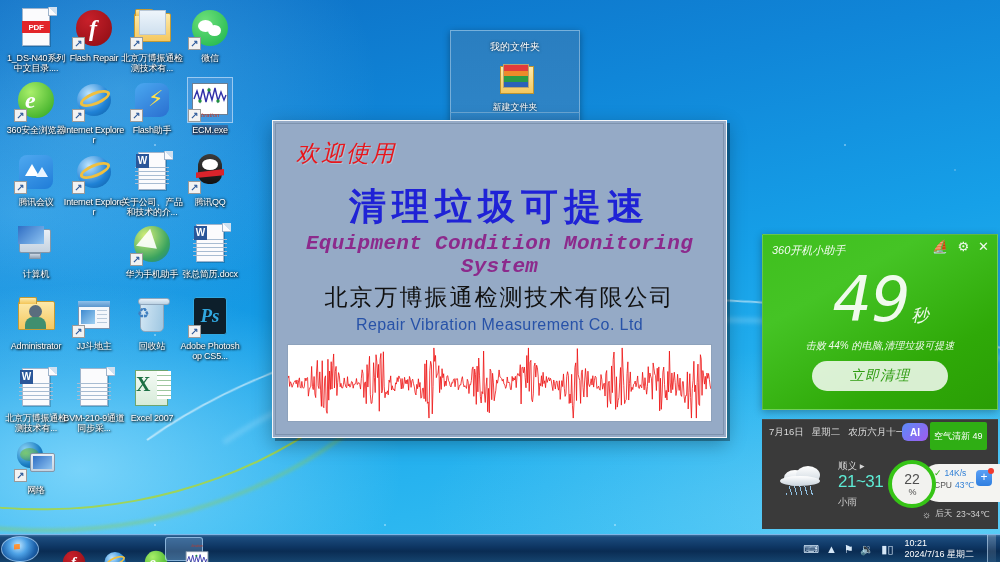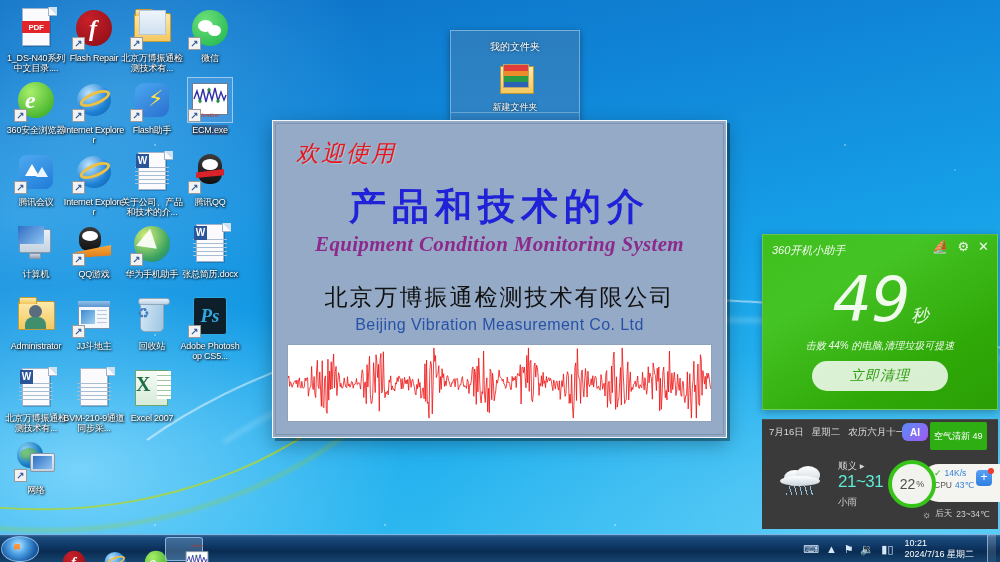--- a/index.html
+++ b/index.html
@@ -153,21 +153,21 @@
     font-style:italic; font-weight:normal; font-size:23px; color:#e8171c;
     letter-spacing:2px; text-shadow:1px 1px 0 rgba(255,255,255,.25);
   }
   #main-title{
     position:absolute; left:0; right:0; top:58px; text-align:center;
     font-family:"DejaVu Serif","Liberation Serif",serif;
     font-size:37px; font-weight:bold; color:#1f22d6; letter-spacing:6px;
   }
   #sub-title{
     position:absolute; left:0; right:0; top:108px; text-align:center;
-    font-family:Liberation Serif, serif;
+    font-family:Liberation Mono, monospace;
     font-style:italic; font-weight:bold; font-size:21px; color:#8c2a8c;
     letter-spacing:.3px;
   }
   #company-cn{
     position:absolute; left:0; right:0; top:158px; text-align:center;
     font-family:"DejaVu Serif","Liberation Serif",serif;
     font-size:23px; color:#111111; letter-spacing:2px;
   }
   #company-en{
     position:absolute; left:0; right:0; top:192px; text-align:center;
@@ -224,21 +224,21 @@
   }
   #wx-cloud{ position:absolute; left:18px; top:44px; width:46px; height:30px;}
   .cld{ position:absolute; border-radius:50%; background:linear-gradient(#ffffff,#c9d3dc);}
   #wx-city{ position:absolute; left:76px; top:40px; font-size:9.5px; color:#d8d8d8;}
   #wx-temp{ position:absolute; left:76px; top:52px; font-size:17px; color:#5eead4; letter-spacing:-.5px;}
   #wx-cond{ position:absolute; left:76px; top:76px; font-size:9.5px; color:#d0d0d0;}
   #cpu-ring{
     position:absolute; left:126px; top:40px; width:48px; height:48px; border-radius:50%;
     background:#f2f2ef; border:4px solid #36c416;
     display:flex; align-items:center; justify-content:center;
-    color:#4f4f4f; font-size:14px;
+    color:#4f4f4f; font-size:14px;flex-direction:column;
   }
   #cpu-ring .pct{ font-size:9px; margin-left:1px;}
   #sys-pill{
     position:absolute; left:158px; top:44px; width:80px; height:38px; border-radius:19px 0 0 19px;
     background:#f4f4f1; padding:3px 4px 0 14px;
   }
   .sys-row{ font-size:8.5px; color:#555; display:flex; align-items:center; gap:3px; line-height:12px;}
   .sys-row .tick{ color:#2faa14; font-size:9px;}
   .sys-val{ color:#2f7fd6;}
   #plus-btn{
@@ -430,31 +430,20 @@
     <div class="dicon" style="left: 5px; top: 221px;">
       <div class="art-wrap">
         <div class="art">
           <div class="monitor"></div>
           <div class="monitor-screen"></div>
           <div class="monitor-base"></div>
         </div>
       </div>
       <div class="lbl">计算机</div>
     </div>
-    <div class="dicon" style="left: 63px; top: 221px;">
-      <div class="art-wrap">
-        <div class="art">
-          <div style="position:absolute;left:6px;top:4px;width:22px;height:24px;border-radius:11px 11px 9px 9px;background:linear-gradient(#3a3a3a,#121212)"></div>
-          <div style="position:absolute;left:9px;top:8px;width:16px;height:10px;border-radius:50%;background:#fff"></div>
-          <div style="position:absolute;left:2px;top:22px;width:36px;height:13px;background:linear-gradient(#f7a93c,#e07a18);clip-path:polygon(0 55%,100% 0,100% 80%,0 100%)"></div>
-          <div class="shortcut-arrow"></div>
-        </div>
-      </div>
-      <div class="lbl">QQ游戏</div>
-    </div>
     <div class="dicon" style="left: 121px; top: 221px;">
       <div class="art-wrap">
         <div class="art">
           <div class="circ" style="background:radial-gradient(circle at 32% 28%,#d7f07a,#3aa35e 65%,#1b7b9a)"></div>
           <div style="position:absolute;left:8px;top:11px;width:0;height:0;border-left:11px solid transparent;border-right:11px solid transparent;border-bottom:18px solid rgba(255,255,255,.9);transform:rotate(130deg)"></div>
           <div class="shortcut-arrow"></div>
         </div>
       </div>
       <div class="lbl">华为手机助手</div>
     </div>
@@ -561,24 +550,24 @@
         <div class="colorfolder-bars"></div>
     </div>
     <div class="fp-lbl">新建文件夹</div>
   </div>
 </div>
 <div id="folder-panel-strip"></div>
 
 <div id="splash">
   <div id="splash-inner">
     <div id="welcome">欢迎使用</div>
-    <div id="main-title">产品和技术的介</div>
+    <div id="main-title">清理垃圾可提速</div>
     <div id="sub-title">Equipment Condition Monitoring System</div>
     <div id="company-cn">北京万博振通检测技术有限公司</div>
-    <div id="company-en">Beijing Vibration Measurement Co. Ltd</div>
+    <div id="company-en">Repair Vibration Measurement Co. Ltd</div>
     <div id="wave-box">
       <svg id="wave-svg" viewBox="0 0 520 78" preserveAspectRatio="none">
           <polyline points="0.00,33.97 1.00,31.76 2.00,42.52 3.01,37.73 4.01,39.39 5.01,43.39 6.01,41.19 7.01,38.61 8.02,37.87 9.02,36.46 10.02,39.87 11.02,35.88 12.02,43.51 13.03,36.77 14.03,33.72 15.03,43.42 16.03,44.27 17.03,37.38 18.03,43.44 19.04,44.42 20.04,42.89 21.04,33.96 22.04,36.85 23.04,34.01 24.05,33.42 25.05,52.49 26.05,45.93 27.05,43.83 28.05,42.27 29.06,21.99 30.06,42.57 31.06,45.78 32.06,32.35 33.06,50.28 34.07,53.97 35.07,27.66 36.07,15.76 37.07,41.86 38.07,44.71 39.08,27.57 40.08,46.29 41.08,63.01 42.08,16.14 43.08,62.63 44.08,64.35 45.09,34.10 46.09,31.65 47.09,66.95 48.09,70.12 49.09,14.63 50.10,56.62 51.10,26.69 52.10,45.66 53.10,17.15 54.10,45.25 55.11,20.84 56.11,9.20 57.11,44.16 58.11,27.31 59.11,21.96 60.12,51.90 61.12,38.20 62.12,28.33 63.12,31.46 64.12,42.87 65.13,39.32 66.13,44.14 67.13,44.17 68.13,40.79 69.13,33.81 70.13,39.87 71.14,43.02 72.14,43.90 73.14,32.51 74.14,42.06 75.14,39.93 76.15,43.29 77.15,41.33 78.15,37.40 79.15,38.12 80.15,44.33 81.16,40.13 82.16,40.27 83.16,39.74 84.16,34.39 85.16,40.62 86.17,39.17 87.17,38.56 88.17,40.47 89.17,45.26 90.17,34.14 91.18,25.45 92.18,29.21 93.18,53.89 94.18,39.02 95.18,37.82 96.18,60.28 97.19,20.16 98.19,43.14 99.19,27.75 100.19,11.55 101.19,50.60 102.20,59.99 103.20,59.68 104.20,50.06 105.20,18.18 106.20,33.20 107.21,48.86 108.21,9.99 109.21,17.46 110.21,33.55 111.21,19.93 112.22,67.98 113.22,14.77 114.22,8.72 115.22,49.21 116.22,46.50 117.23,6.95 118.23,42.22 119.23,54.15 120.23,48.44 121.23,49.90 122.24,47.04 123.24,51.22 124.24,36.03 125.24,38.36 126.24,31.68 127.24,46.23 128.25,41.84 129.25,45.85 130.25,45.07 131.25,47.21 132.25,38.78 133.26,40.13 134.26,33.43 135.26,37.64 136.26,31.75 137.26,33.64 138.27,35.41 139.27,45.15 140.27,34.41 141.27,44.69 142.27,41.13 143.28,33.14 144.28,39.54 145.28,35.97 146.28,40.00 147.28,35.33 148.29,46.45 149.29,32.27 150.29,35.11 151.29,43.47 152.29,36.74 153.29,35.10 154.30,39.78 155.30,42.92 156.30,49.11 157.30,51.29 158.30,40.40 159.31,44.82 160.31,34.70 161.31,43.17 162.31,38.47 163.31,54.58 164.32,53.84 165.32,44.60 166.32,44.17 167.32,55.16 168.32,19.30 169.33,57.95 170.33,15.52 171.33,59.87 172.33,58.41 173.33,75.00 174.34,26.28 175.34,16.77 176.34,20.42 177.34,70.71 178.34,42.45 179.34,3.00 180.35,16.79 181.35,10.73 182.35,33.47 183.35,30.12 184.35,29.41 185.36,21.21 186.36,48.94 187.36,32.38 188.36,45.60 189.36,24.32 190.37,33.53 191.37,29.48 192.37,42.53 193.37,37.01 194.37,41.80 195.38,32.07 196.38,31.50 197.38,36.67 198.38,38.02 199.38,42.04 200.39,43.07 201.39,38.38 202.39,39.15 203.39,35.54 204.39,34.59 205.39,42.88 206.40,34.48 207.40,35.12 208.40,34.62 209.40,45.91 210.40,42.85 211.41,40.82 212.41,40.94 213.41,35.22 214.41,32.51 215.41,39.22 216.42,43.12 217.42,41.72 218.42,42.63 219.42,44.60 220.42,35.19 221.43,37.55 222.43,49.84 223.43,40.32 224.43,40.86 225.43,36.46 226.44,24.57 227.44,22.47 228.44,52.70 229.44,24.64 230.44,30.07 231.45,60.95 232.45,21.69 233.45,48.07 234.45,13.36 235.45,31.68 236.45,52.63 237.46,59.54 238.46,47.86 239.46,49.99 240.46,6.19 241.46,49.31 242.47,58.95 243.47,42.55 244.47,33.68 245.47,68.45 246.47,44.52 247.48,69.61 248.48,24.75 249.48,26.82 250.48,56.18 251.48,29.01 252.49,38.88 253.49,57.27 254.49,51.24 255.49,46.44 256.49,35.90 257.50,39.21 258.50,34.56 259.50,25.60 260.50,32.77 261.50,33.31 262.50,34.22 263.51,37.07 264.51,35.03 265.51,40.15 266.51,40.78 267.51,44.50 268.52,42.65 269.52,32.82 270.52,38.86 271.52,37.94 272.52,39.43 273.53,45.68 274.53,45.75 275.53,32.21 276.53,37.07 277.53,33.69 278.54,35.92 279.54,32.14 280.54,43.76 281.54,31.70 282.54,29.16 283.55,30.96 284.55,32.02 285.55,20.23 286.55,60.53 287.55,23.35 288.55,22.53 289.56,28.52 290.56,22.68 291.56,33.48 292.56,43.91 293.56,10.78 294.57,38.86 295.57,3.00 296.57,47.59 297.57,17.87 298.57,15.74 299.58,55.76 300.58,58.31 301.58,50.15 302.58,21.93 303.58,18.47 304.59,32.91 305.59,20.72 306.59,23.26 307.59,32.70 308.59,51.84 309.60,39.39 310.60,41.79 311.60,31.58 312.60,42.57 313.60,28.00 314.61,39.58 315.61,36.70 316.61,43.78 317.61,32.30 318.61,38.40 319.61,35.49 320.62,33.44 321.62,36.95 322.62,34.13 323.62,36.38 324.62,42.13 325.63,46.80 326.63,35.91 327.63,39.53 328.63,45.21 329.63,37.56 330.64,36.92 331.64,43.31 332.64,46.34 333.64,36.68 334.64,55.82 335.65,44.85 336.65,36.57 337.65,42.68 338.65,29.68 339.65,44.37 340.66,52.75 341.66,50.00 342.66,32.17 343.66,27.41 344.66,31.24 345.66,60.01 346.67,50.29 347.67,59.60 348.67,30.04 349.67,61.82 350.67,75.00 351.68,57.77 352.68,23.08 353.68,18.34 354.68,56.99 355.68,3.71 356.69,30.28 357.69,33.61 358.69,36.62 359.69,59.94 360.69,28.42 361.70,25.59 362.70,43.70 363.70,53.35 364.70,36.92 365.70,24.13 366.71,35.11 367.71,53.45 368.71,26.87 369.71,39.95 370.71,42.70 371.71,39.85 372.72,34.62 373.72,41.11 374.72,31.53 375.72,43.21 376.72,36.10 377.73,32.01 378.73,33.26 379.73,44.71 380.73,43.98 381.73,42.20 382.74,45.39 383.74,46.39 384.74,30.34 385.74,35.18 386.74,45.36 387.75,41.08 388.75,39.19 389.75,52.39 390.75,29.44 391.75,26.23 392.76,63.97 393.76,39.74 394.76,37.16 395.76,56.73 396.76,60.29 397.76,21.51 398.77,48.92 399.77,14.83 400.77,7.19 401.77,38.97 402.77,66.08 403.78,32.61 404.78,63.74 405.78,57.02 406.78,54.09 407.78,38.12 408.79,23.11 409.79,61.71 410.79,3.00 411.79,23.35 412.79,41.47 413.80,60.17 414.80,57.02 415.80,55.92 416.80,29.27 417.80,17.29 418.81,56.48 419.81,39.51 420.81,27.64 421.81,47.71 422.81,43.30 423.82,45.75 424.82,40.45 425.82,39.73 426.82,36.97 427.82,42.84 428.82,38.38 429.83,31.77 430.83,43.72 431.83,44.66 432.83,40.76 433.83,42.41 434.84,43.91 435.84,27.98 436.84,39.05 437.84,46.07 438.84,33.57 439.85,42.56 440.85,50.49 441.85,42.85 442.85,22.23 443.85,38.77 444.86,28.76 445.86,31.96 446.86,34.65 447.86,55.68 448.86,18.41 449.87,24.31 450.87,29.86 451.87,31.35 452.87,46.74 453.87,23.82 454.87,37.27 455.88,22.51 456.88,67.59 457.88,34.08 458.88,66.04 459.88,51.36 460.89,27.81 461.89,22.66 462.89,40.36 463.89,54.13 464.89,46.56 465.90,56.49 466.90,27.18 467.90,48.28 468.90,6.21 469.90,38.91 470.91,49.22 471.91,28.69 472.91,45.78 473.91,36.02 474.91,27.92 475.92,38.32 476.92,51.83 477.92,46.18 478.92,30.04 479.92,41.03 480.92,46.61 481.93,33.92 482.93,51.19 483.93,52.75 484.93,37.66 485.93,37.56 486.94,52.96 487.94,59.13 488.94,51.91 489.94,51.82 490.94,27.60 491.95,65.65 492.95,48.67 493.95,29.45 494.95,53.82 495.95,75.00 496.96,44.79 497.96,36.30 498.96,16.70 499.96,48.00 500.96,41.21 501.97,75.00 502.97,38.39 503.97,19.62 504.97,60.75 505.97,62.09 506.97,9.96 507.98,14.53 508.98,51.67 509.98,26.25 510.98,31.70 511.98,40.15 512.99,32.18 513.99,45.27 514.99,28.76 515.99,34.23 516.99,29.24 518.00,35.30 519.00,42.01 520.00,45.22" fill="none" stroke="#ee1111" stroke-width="0.9" stroke-linejoin="round"></polyline>
         </svg>
     </div>
   </div>
 </div>
 
 <div id="widget360">
   <div id="w360-title">360开机小助手</div>

